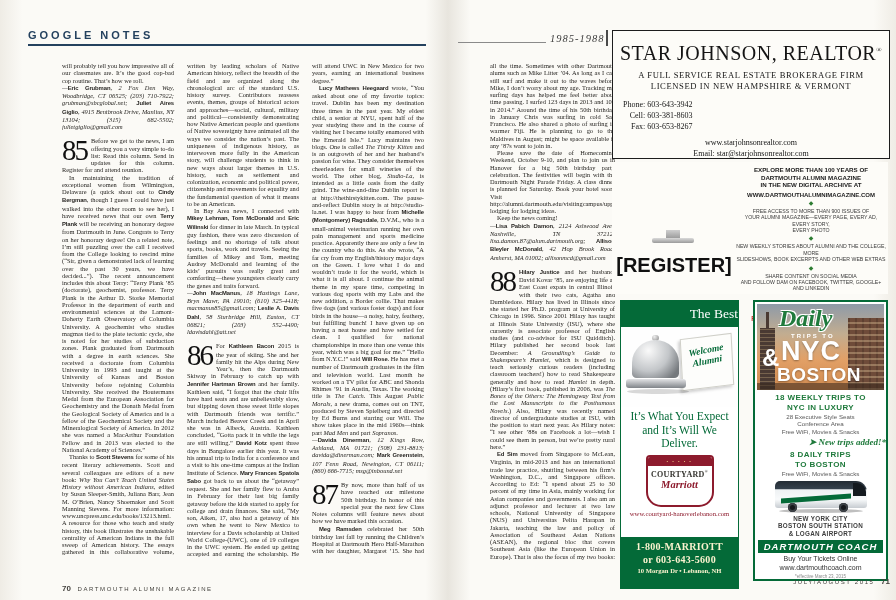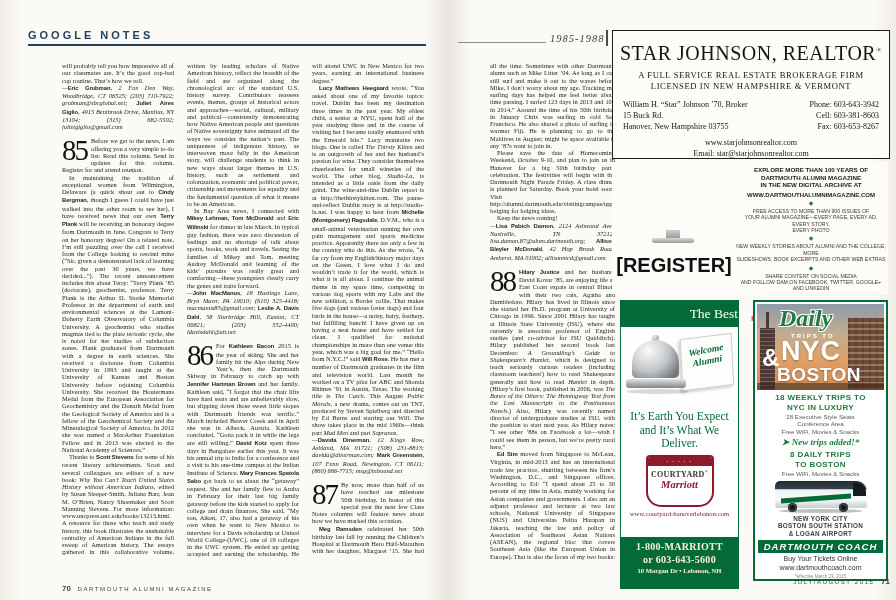--- a/index.html
+++ b/index.html
@@ -105,21 +105,21 @@
     text-shadow:1px 1px 0 #fff,-1px -1px 0 #fff,1px -1px 0 #fff,-1px 1px 0 #fff;}
   .dc-tripsto{position:absolute;left:34px;top:29px;color:#fff;font-weight:bold;font-size:6px;letter-spacing:2px;}
   .dc-amp{position:absolute;left:5px;top:40px;color:#fff;font-weight:bold;font-size:24px;}
   .dc-nyc{position:absolute;left:24px;top:32px;color:#fff;font-weight:bold;font-size:27px;letter-spacing:1px;
     text-shadow:0 1px 2px rgba(0,0,0,0.35);}
   .dc-bos{position:absolute;left:20px;top:60px;color:#fff;font-weight:bold;font-size:19px;letter-spacing:0.5px;
     text-shadow:0 1px 2px rgba(0,0,0,0.35);}
   .dc-mid{text-align:center;}
   .dc-h1{color:#1f7a3c;font-weight:bold;font-size:8px;line-height:9.5px;margin-top:3px;letter-spacing:0.4px;}
   .dc-sub{font-size:6.2px;line-height:7.4px;color:#5a5a5a;margin-top:1px;}
-  .dc-script{font-family:"Liberation Serif",serif;font-style:italic;font-weight:bold;color:#1f7a3c;font-size:9px;margin-top:2px;}
+  .dc-script{font-family:"Liberation Serif",serif;font-style:italic;font-weight:bold;color:#1f7a3c;font-size:9px;margin-top:2px;text-align:right;}
   .bus{position:relative;width:92px;height:32px;margin:3px auto 0;}
   .bus-shadow{position:absolute;left:4px;bottom:0;width:84px;height:4px;border-radius:50%;background:rgba(0,0,0,0.25);}
   .bus-body{position:absolute;left:0;top:0;width:92px;height:27px;border-radius:5px 11px 3px 3px;
     background:linear-gradient(180deg,#232c34 0%,#36424d 30%,#eef1f3 32%,#f8fafb 68%,#c7ccd1 100%);}
   .bus-stripe{position:absolute;left:6px;top:15px;width:70px;height:5px;background:#046a38;transform:skewY(-4deg);}
   .bus-front{position:absolute;right:1px;top:2px;width:13px;height:13px;background:#141a1f;border-radius:0 9px 0 0;}
   .bus-wheel{position:absolute;bottom:1px;width:9px;height:9px;border-radius:50%;background:#15181b;box-shadow:inset 0 0 0 2px #3c4146;}
   .dc-dest{font-weight:bold;font-size:6.3px;line-height:7.6px;color:#3d3d3d;margin-top:2px;letter-spacing:0.3px;}
   .dc-banner{height:13px;margin:3px 3px 0;background:#046a38;color:#fff;font-style:italic;font-weight:bold;
     font-size:9.5px;line-height:13px;text-align:center;letter-spacing:1px;}
@@ -175,25 +175,20 @@
     <p class="p"><b>Ed Sim</b> moved from Singapore to McLean, Virginia, in mid-2013 and has an international trade law practice, shuttling between his firm’s Washington, D.C., and Singapore offices. According to Ed: “I spend about 25 to 30 percent of my time in Asia, mainly working for Asian companies and governments. I also am an adjunct professor and lecturer at two law schools, National University of Singapore (NUS) and Universitas Pelita Harapan in Jakarta, teaching the law and policy of Association of Southeast Asian Nations (ASEAN), the regional bloc that covers Southeast Asia (like the European Union in Europe). That is also the focus of my two books: <i>The Foundation of the ASEAN Economic Community</i> and , which I coauthored with Stefano Inama, as well as the focus of my ASEAN economic community blog (http://aseanec.blogspot.com). My wife, Lia, is an NUS law alum and my boys, Ryan (12) and Jordan (9),</p>
   </div>
 
   <div class="star">
     <div class="star-title"><span>STAR JOHNSON, REALTOR</span><sup>®</sup></div>
     <div class="star-sub">
       <div>A FULL SERVICE REAL ESTATE BROKERAGE FIRM</div>
       <div>LICENSED IN NEW HAMPSHIRE &amp; VERMONT</div>
     </div>
     <div class="star-contact">
-      <div class="star-left">
-        <div>William H. “Star” Johnson ’70, Broker</div>
-        <div>15 Buck Rd.</div>
-        <div>Hanover, New Hampshire 03755</div>
-      </div>
       <div class="star-right">
         <div>Phone:  603-643-3942</div>
         <div>Cell:  603-381-8603</div>
         <div>Fax:  603-653-8267</div>
       </div>
     </div>
     <div class="star-mail">
       <div>www.starjohnsonrealtor.com</div>
       <div>Email:  star@starjohnsonrealtor.com</div>
     </div>
@@ -231,21 +226,21 @@
         <div class="wcard-txt">
           <div>Welcome</div>
           <div>Alumni</div>
         </div>
       </div>
       <div class="bell-knob"></div>
       <div class="bell-dome"></div>
       <div class="bell-base"></div>
       <div class="bell-shadow"></div>
     </div>
-    <div class="cy-tag">It’s Earth You Expect and It’s What We Deliver.</div>
+    <div class="cy-tag">It’s What You Expect and It’s Will We Deliver.</div>
     <div class="shield">
       <div class="shield-top">• • • • •</div>
       <div class="shield-name"><span>COURTYARD</span><sup style="font-size:4px;">®</sup></div>
       <div class="shield-script">Marriott</div>
     </div>
     <div class="cy-url">www.courtyard-hanoverlebanon.com</div>
     <div class="cy-bot">
       <div class="cy-tel">1-800-MARRIOTT</div>
       <div class="cy-tel">or 603-643-5600</div>
       <div class="cy-addr">10 Morgan Dr • Lebanon, NH</div>

